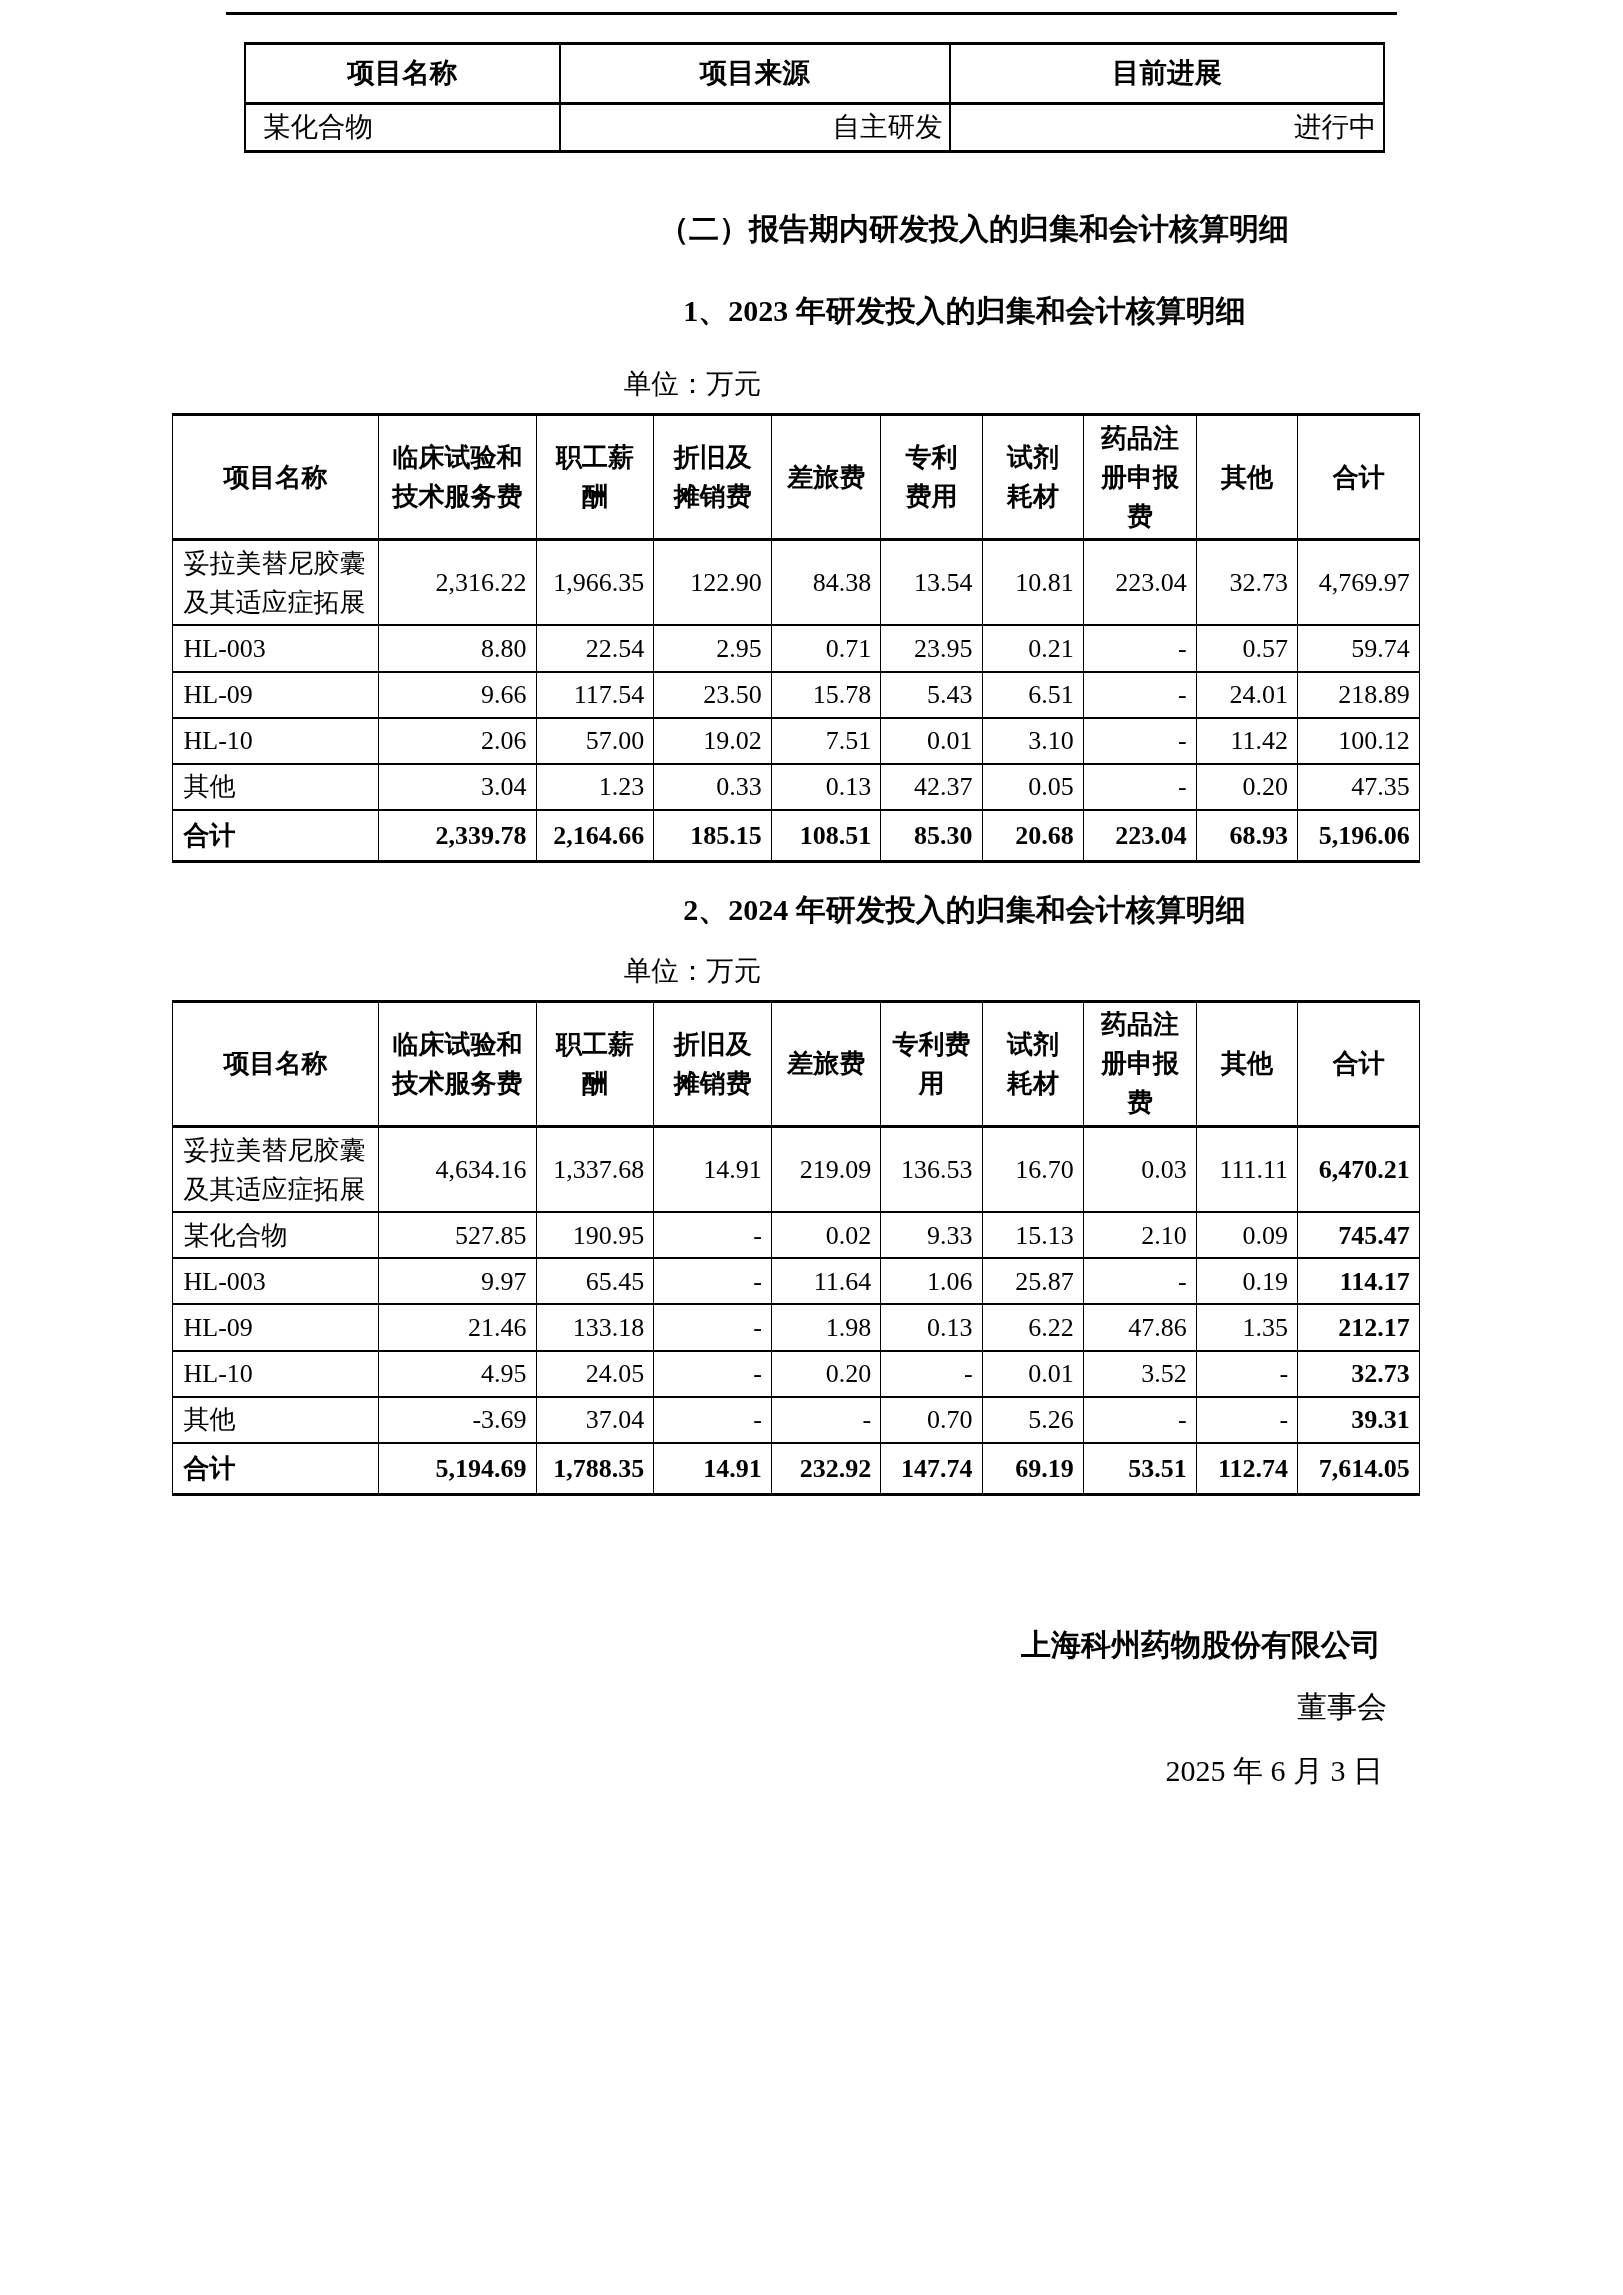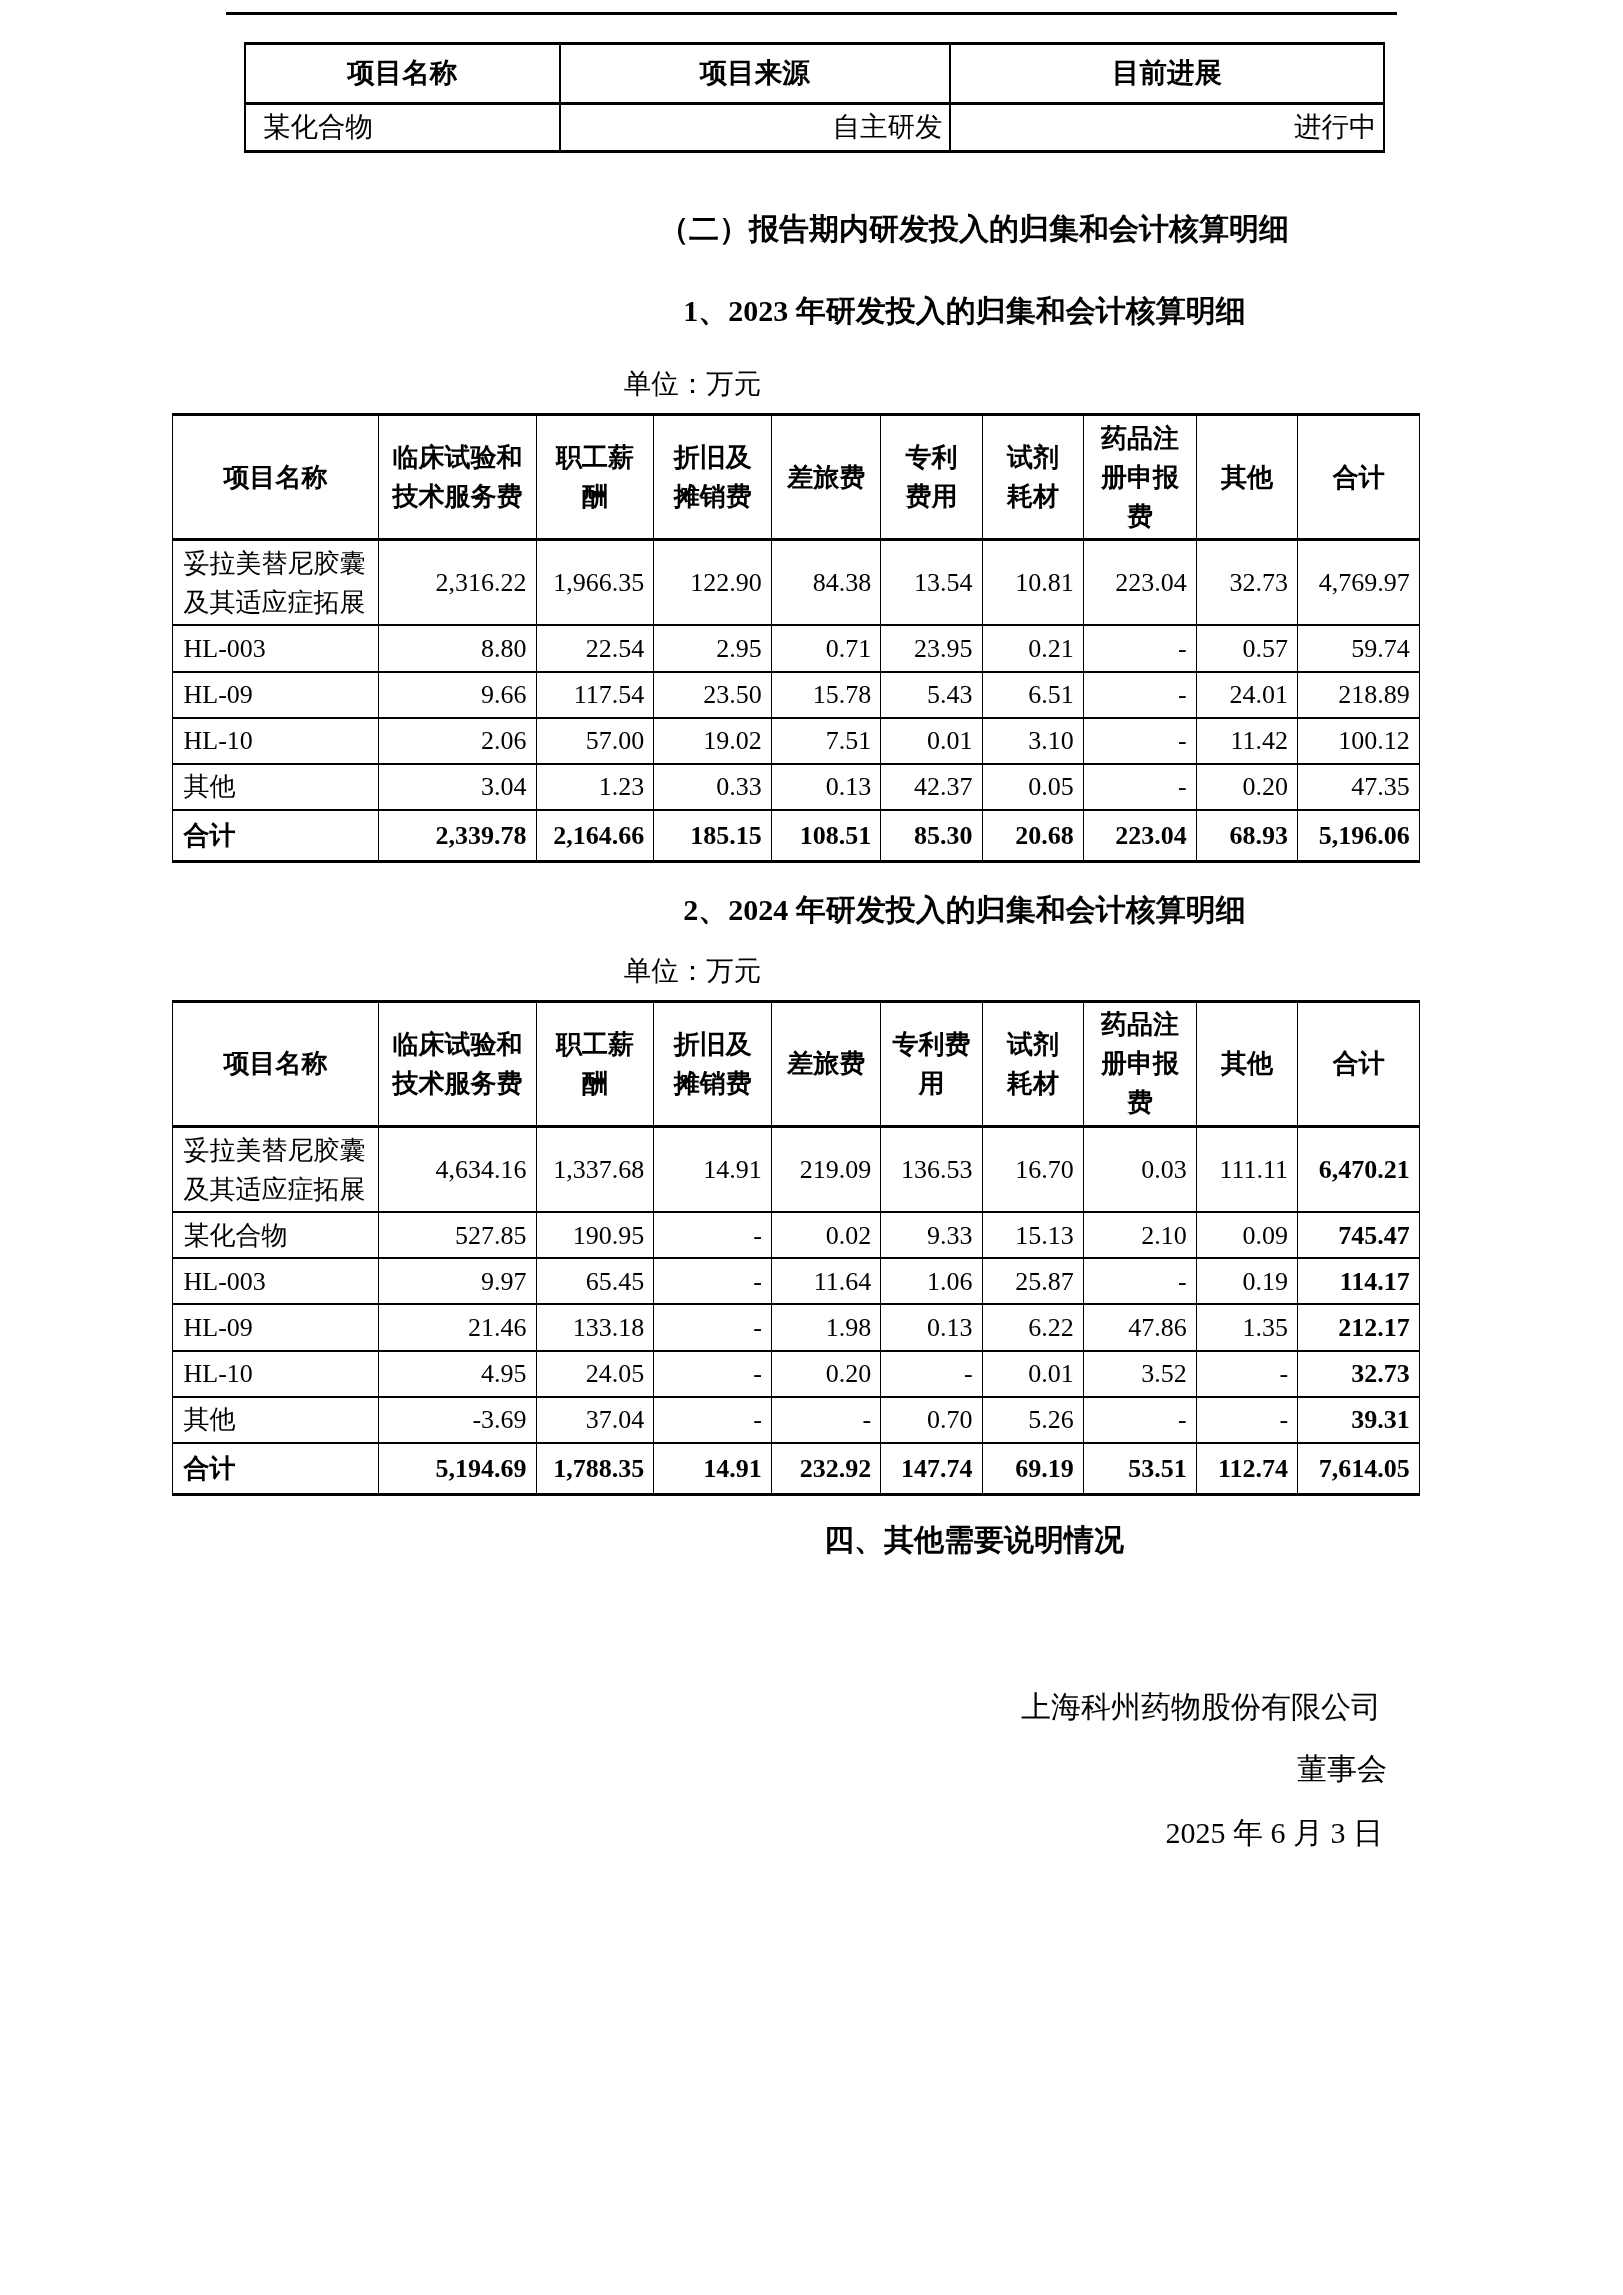--- a/index.html
+++ b/index.html
@@ -73,21 +73,21 @@
   .t-big th:nth-child(3), .t-big td:nth-child(3){width:9.4%;}
   .t-big th:nth-child(4), .t-big td:nth-child(4){width:9.4%;}
   .t-big th:nth-child(5), .t-big td:nth-child(5){width:8.7%;}
   .t-big th:nth-child(6), .t-big td:nth-child(6){width:8.0%;}
   .t-big th:nth-child(7), .t-big td:nth-child(7){width:8.0%;}
   .t-big th:nth-child(8), .t-big td:nth-child(8){width:9.0%;}
   .t-big th:nth-child(9), .t-big td:nth-child(9){width:8.0%;}
   .t-big th:nth-child(10),.t-big td:nth-child(10){width:9.75%;}
   
   .sign{font-size:30px;line-height:1.2;text-align:right;}
-  .sign-company{margin:131px 242px 0 0;}
+  .sign-company{margin:131px 242px 0 0;font-weight:bold;}
   .sign-board{margin:26px 236px 0 0;}
   .sign-date{margin:27.5px 240px 0 0;}
 </style>
 </head>
 <body>
 
 <div class="page">
 
 
   <div class="rule"></div>
@@ -322,21 +322,20 @@
           <td class="cell-num">232.92</td>
           <td class="cell-num">147.74</td>
           <td class="cell-num">69.19</td>
           <td class="cell-num">53.51</td>
           <td class="cell-num">112.74</td>
           <td class="cell-num bold-col">7,614.05</td>
         </tr>
       </tbody>
   </table>
 
-  <div class="h1 h-sec4">四、其他需要说明情况</div>
 
 
   <div class="sign">
     <div class="sign-company">上海科州药物股份有限公司</div>
     <div class="sign-board">董事会</div>
     <div class="sign-date">2025 年 6 月 3 日</div>
   </div>
 
 </div>
 

